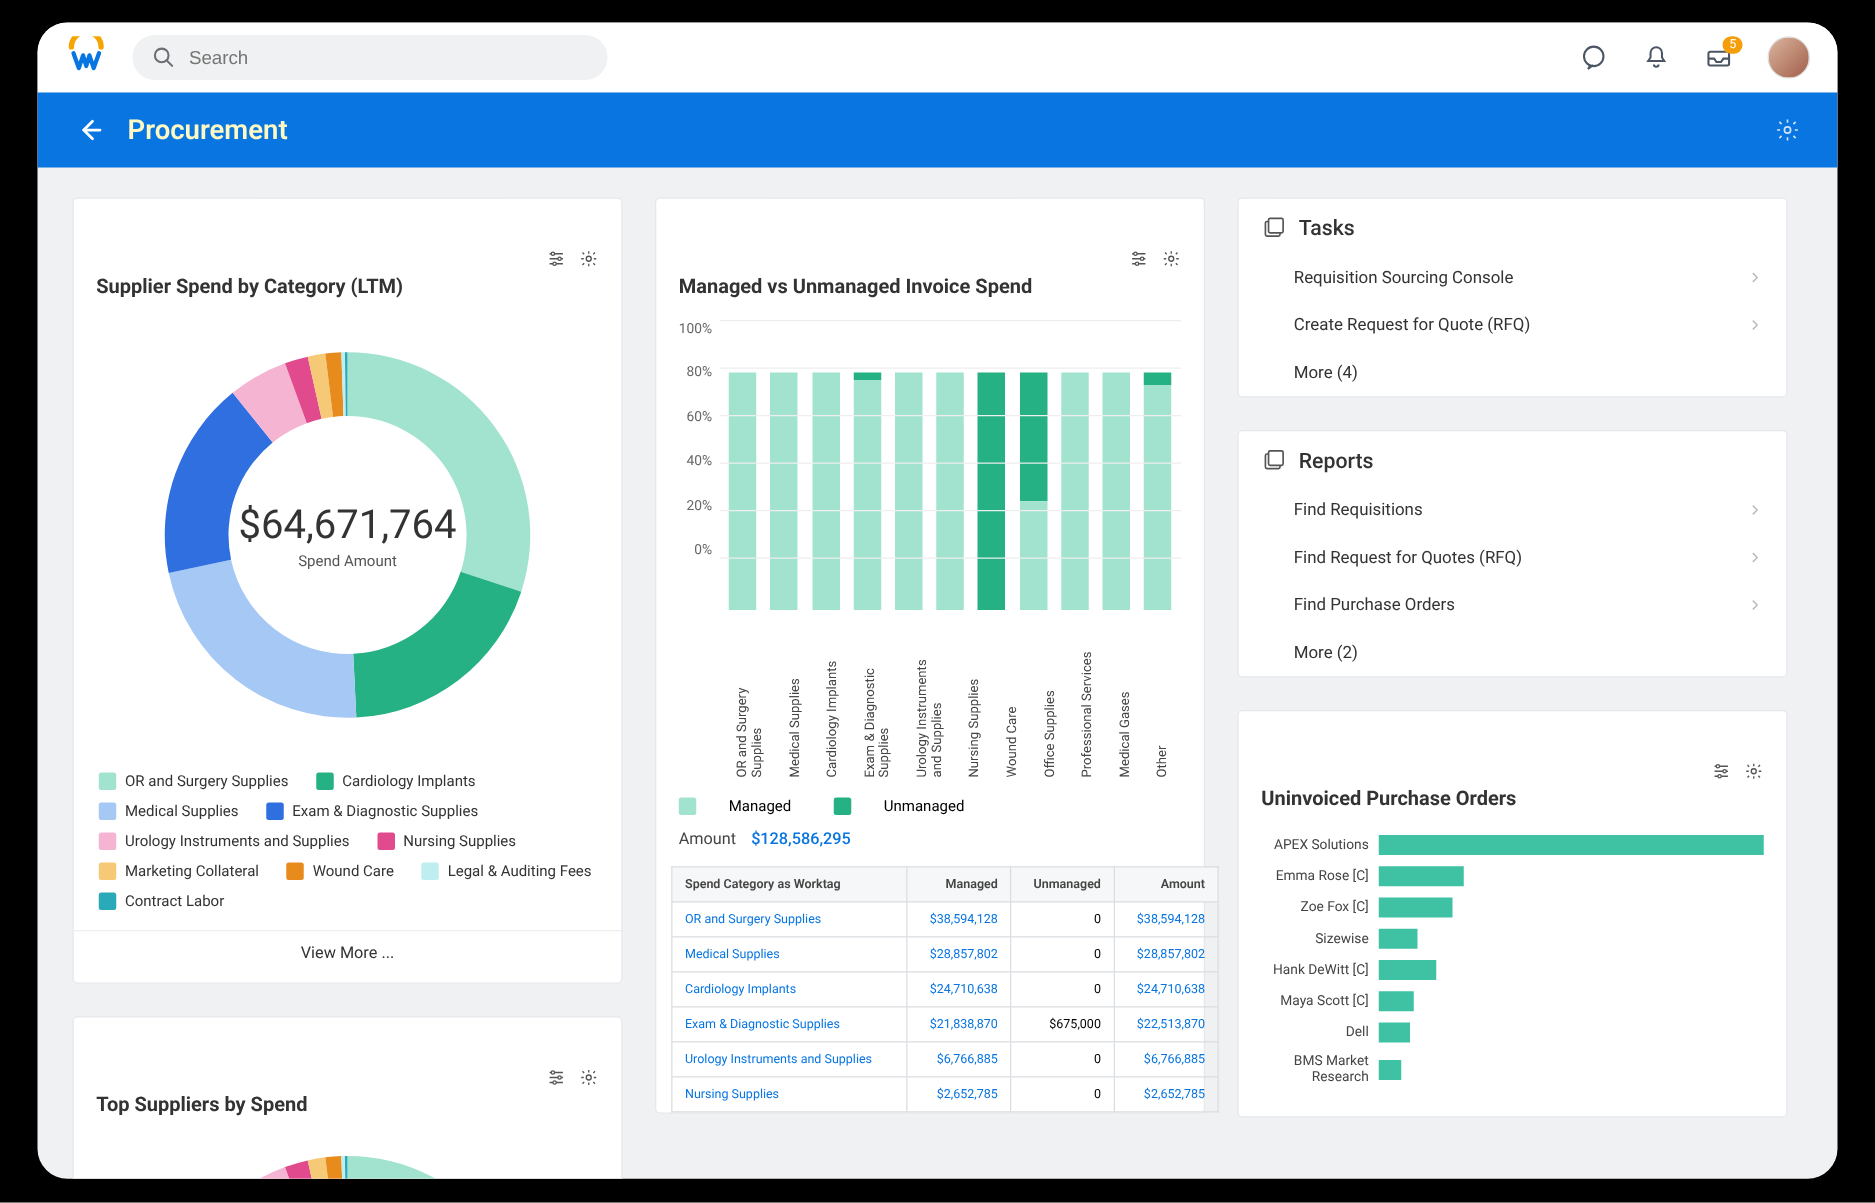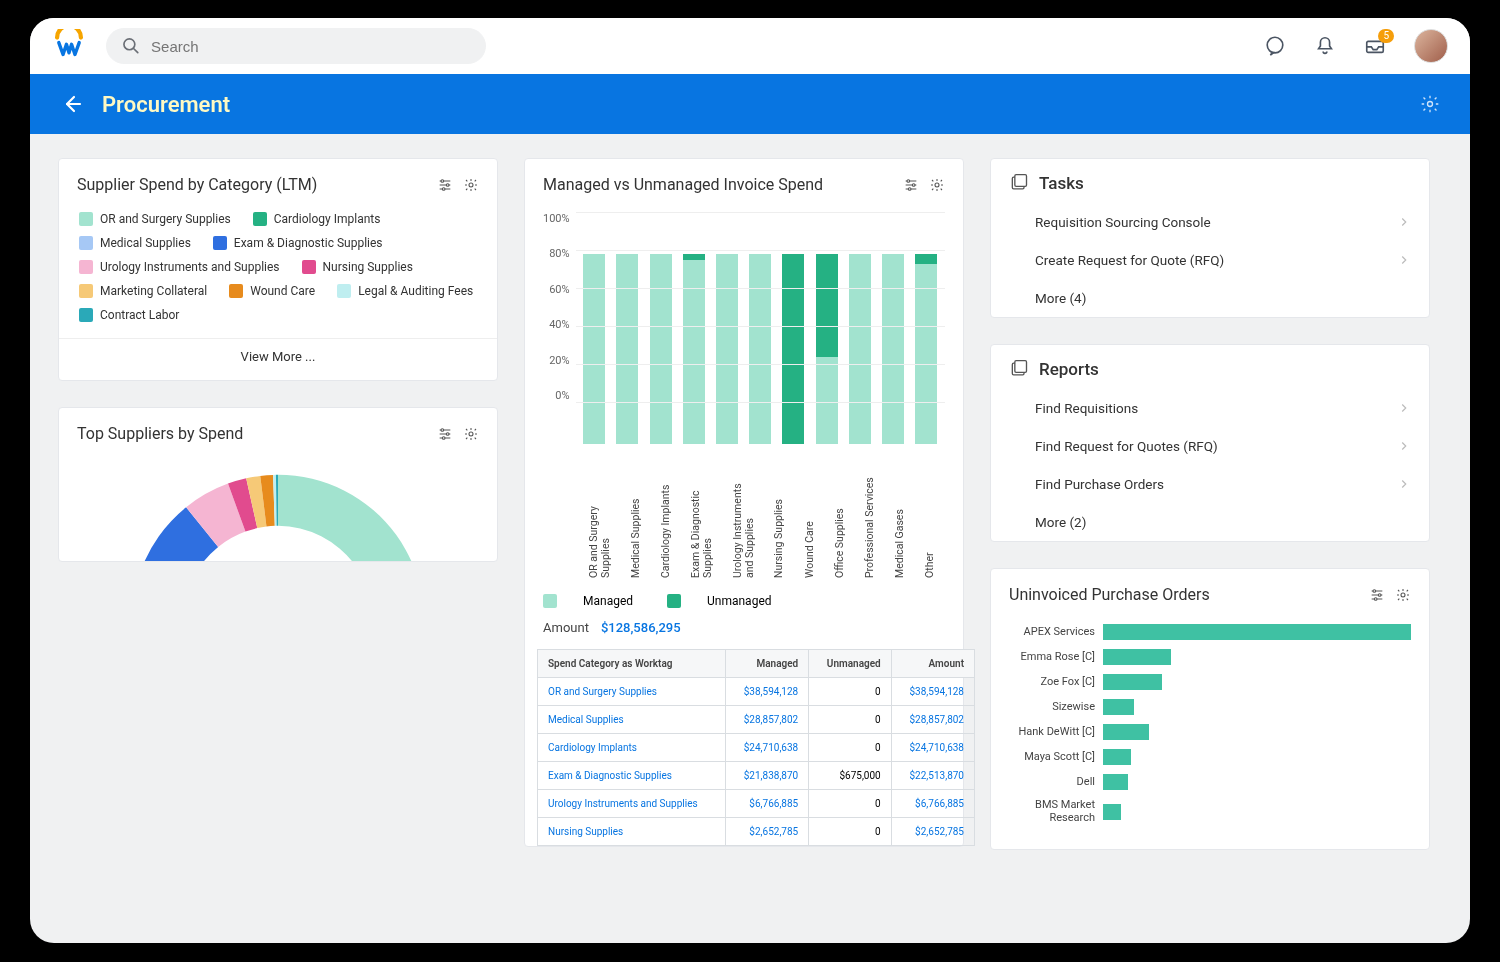--- a/index.html
+++ b/index.html
@@ -21,21 +21,21 @@
   .page-header { height: 60px; background: #0875e1; display: flex; align-items: center; padding: 0 30px; color: #fef9c3; gap: 18px; }
   .back-arrow { width: 24px; height:24px; cursor:pointer; color:#fff; }
   .page-title { font-size: 22px; font-weight: 600; }
   .page-header-spacer { flex:1; }
   .hdr-gear { width:20px; height:20px; color:#cfe4fb; cursor:pointer;}
 
   
   .content { padding: 24px 28px; display: grid; grid-template-columns: 440px 440px 440px; gap: 26px; align-items: start; height: calc(100% - 116px); overflow:hidden;}
   .card { background: #fff; border-radius: 4px; border:1px solid #e5e7eb; }
   .card-header { display:flex; align-items:center; padding: 16px 18px 8px; gap: 8px; }
-  .card-title { font-size: 16px; font-weight: 400; color: #333; flex:1;}
+  .card-title { font-size: 16px; font-weight: 700; color: #333; flex:1;margin-top:44px;}
   .card-actions { display:flex; gap:10px; color:#555; }
   .mini-icon { width:16px; height:16px; cursor:pointer; }
 
   
   .donut-wrap { position:relative; width: 340px; height: 340px; margin: 12px auto 10px; }
   .donut-center { position:absolute; inset:0; display:flex; flex-direction:column; align-items:center; justify-content:center;}
   .donut-center .amount { font-size: 32px; font-weight:400; color:#333; }
   .donut-center .lbl { font-size:12px; color:#555; margin-top:4px;}
   .legend { padding: 10px 20px 16px; display:flex; flex-wrap:wrap; gap: 10px 22px; font-size:12px; color:#333;}
   .legend-item { display:flex; align-items:center; gap:7px; }
@@ -152,20 +152,38 @@
                 <circle cx="8" cy="6" r="2" fill="#fff" stroke="#555" stroke-width="1.6"></circle>
                 <circle cx="16" cy="12" r="2" fill="#fff" stroke="#555" stroke-width="1.6"></circle>
                 <circle cx="10" cy="18" r="2" fill="#fff" stroke="#555" stroke-width="1.6"></circle>
               </svg>
             <svg class="mini-icon" viewBox="0 0 24 24">
                 <circle cx="12" cy="12" r="3" fill="none" stroke="#555" stroke-width="1.6"></circle>
                 <path d="M12 3v3M12 18v3M4.5 4.5l2 2M17.5 17.5l2 2M3 12h3M18 12h3M4.5 19.5l2-2M17.5 6.5l2-2" stroke="#555" stroke-width="1.6"></path>
               </svg>
           </div>
         </div>
+        <div class="donut-wrap">
+          <svg id="donut-svg" viewBox="0 0 200 200" width="340" height="340">
+              <path d="M 100 14 A 86 86 0 0 1 181.7670695336164 126.64857106647068 L 153.24367318468046 117.35255790374835 A 56 56 0 0 0 100 44 Z" fill="#a2e3cf"></path>
+              <path d="M 181.7670695336164 126.64857106647068 A 86 86 0 0 1 104.15144202541113 185.8997411469304 L 102.70326457468632 155.93471516544307 A 56 56 0 0 0 153.24367318468046 117.35255790374835 Z" fill="#25b183"></path>
+              <path d="M 104.15144202541113 185.8997411469304 A 86 86 0 0 1 15.871284977024004 117.84262616833331 L 45.21851114782959 111.61845424914728 A 56 56 0 0 0 102.70326457468632 155.93471516544307 Z" fill="#a6c8f5"></path>
+              <path d="M 15.871284977024004 117.84262616833331 A 86 86 0 0 1 45.945394864068554 33.11128896743088 L 64.80165246962603 56.444560257861966 A 56 56 0 0 0 45.21851114782959 111.61845424914728 Z" fill="#2f6fe0"></path>
+              <path d="M 45.945394864068554 33.11128896743088 A 86 86 0 0 1 70.589772959718 19.185158878835466 L 80.84915448539778 47.37638252575333 A 56 56 0 0 0 64.80165246962603 56.444560257861966 Z" fill="#f5b5d2"></path>
+              <path d="M 70.589772959718 19.185158878835466 A 86 86 0 0 1 81.28280144788097 16.061531593907716 L 87.8120567567597 45.342392665800375 A 56 56 0 0 0 80.84915448539778 47.37638252575333 Z" fill="#e14b8e"></path>
+              <path d="M 81.28280144788097 16.061531593907716 A 86 86 0 0 1 89.56213781661928 14.635774278444075 L 93.2032525317521 44.41399255340544 A 56 56 0 0 0 87.8120567567597 45.342392665800375 Z" fill="#f6c977"></path>
+              <path d="M 89.56213781661928 14.635774278444075 A 86 86 0 0 1 97.10098091692842 14.048876165834884 L 98.11226664358131 44.031826340543645 A 56 56 0 0 0 93.2032525317521 44.41399255340544 Z" fill="#e78b1d"></path>
+              <path d="M 97.10098091692842 14.048876165834884 A 86 86 0 0 1 98.78138159954808 14.008634333474618 L 99.20648104156619 44.00562235668115 A 56 56 0 0 0 98.11226664358131 44.031826340543645 Z" fill="#bfeef0"></path>
+              <path d="M 98.78138159954808 14.008634333474618 A 86 86 0 0 1 99.99999999999991 14 L 99.99999999999994 44 A 56 56 0 0 0 99.20648104156619 44.00562235668115 Z" fill="#2aa9b8"></path>
+            </svg>
+          <div class="donut-center">
+            <div class="amount">$64,671,764</div>
+            <div class="lbl">Spend Amount</div>
+          </div>
+        </div>
         <div class="legend" id="donut-legend">
             <div class="legend-item">
               <span class="swatch" style="background:#a2e3cf"></span>
               <span>OR and Surgery Supplies</span>
             </div>
             <div class="legend-item">
               <span class="swatch" style="background:#25b183"></span>
               <span>Cardiology Implants</span>
             </div>
             <div class="legend-item">
@@ -495,21 +513,21 @@
                 <circle cx="10" cy="18" r="2" fill="#fff" stroke="#555" stroke-width="1.6"></circle>
               </svg>
             <svg class="mini-icon" viewBox="0 0 24 24">
                 <circle cx="12" cy="12" r="3" fill="none" stroke="#555" stroke-width="1.6"></circle>
                 <path d="M12 3v3M12 18v3M4.5 4.5l2 2M17.5 17.5l2 2M3 12h3M18 12h3M4.5 19.5l2-2M17.5 6.5l2-2" stroke="#555" stroke-width="1.6"></path>
               </svg>
           </div>
         </div>
         <div class="hbar-wrap" id="hbar-wrap">
             <div class="hbar-row">
-              <div class="hbar-label">APEX Services</div>
+              <div class="hbar-label">APEX Solutions</div>
               <div class="hbar-track">
                 <div class="hbar-fill" style="width:100%"></div>
               </div>
             </div>
             <div class="hbar-row">
               <div class="hbar-label">Emma Rose [C]</div>
               <div class="hbar-track">
                 <div class="hbar-fill" style="width:22%"></div>
               </div>
             </div>

